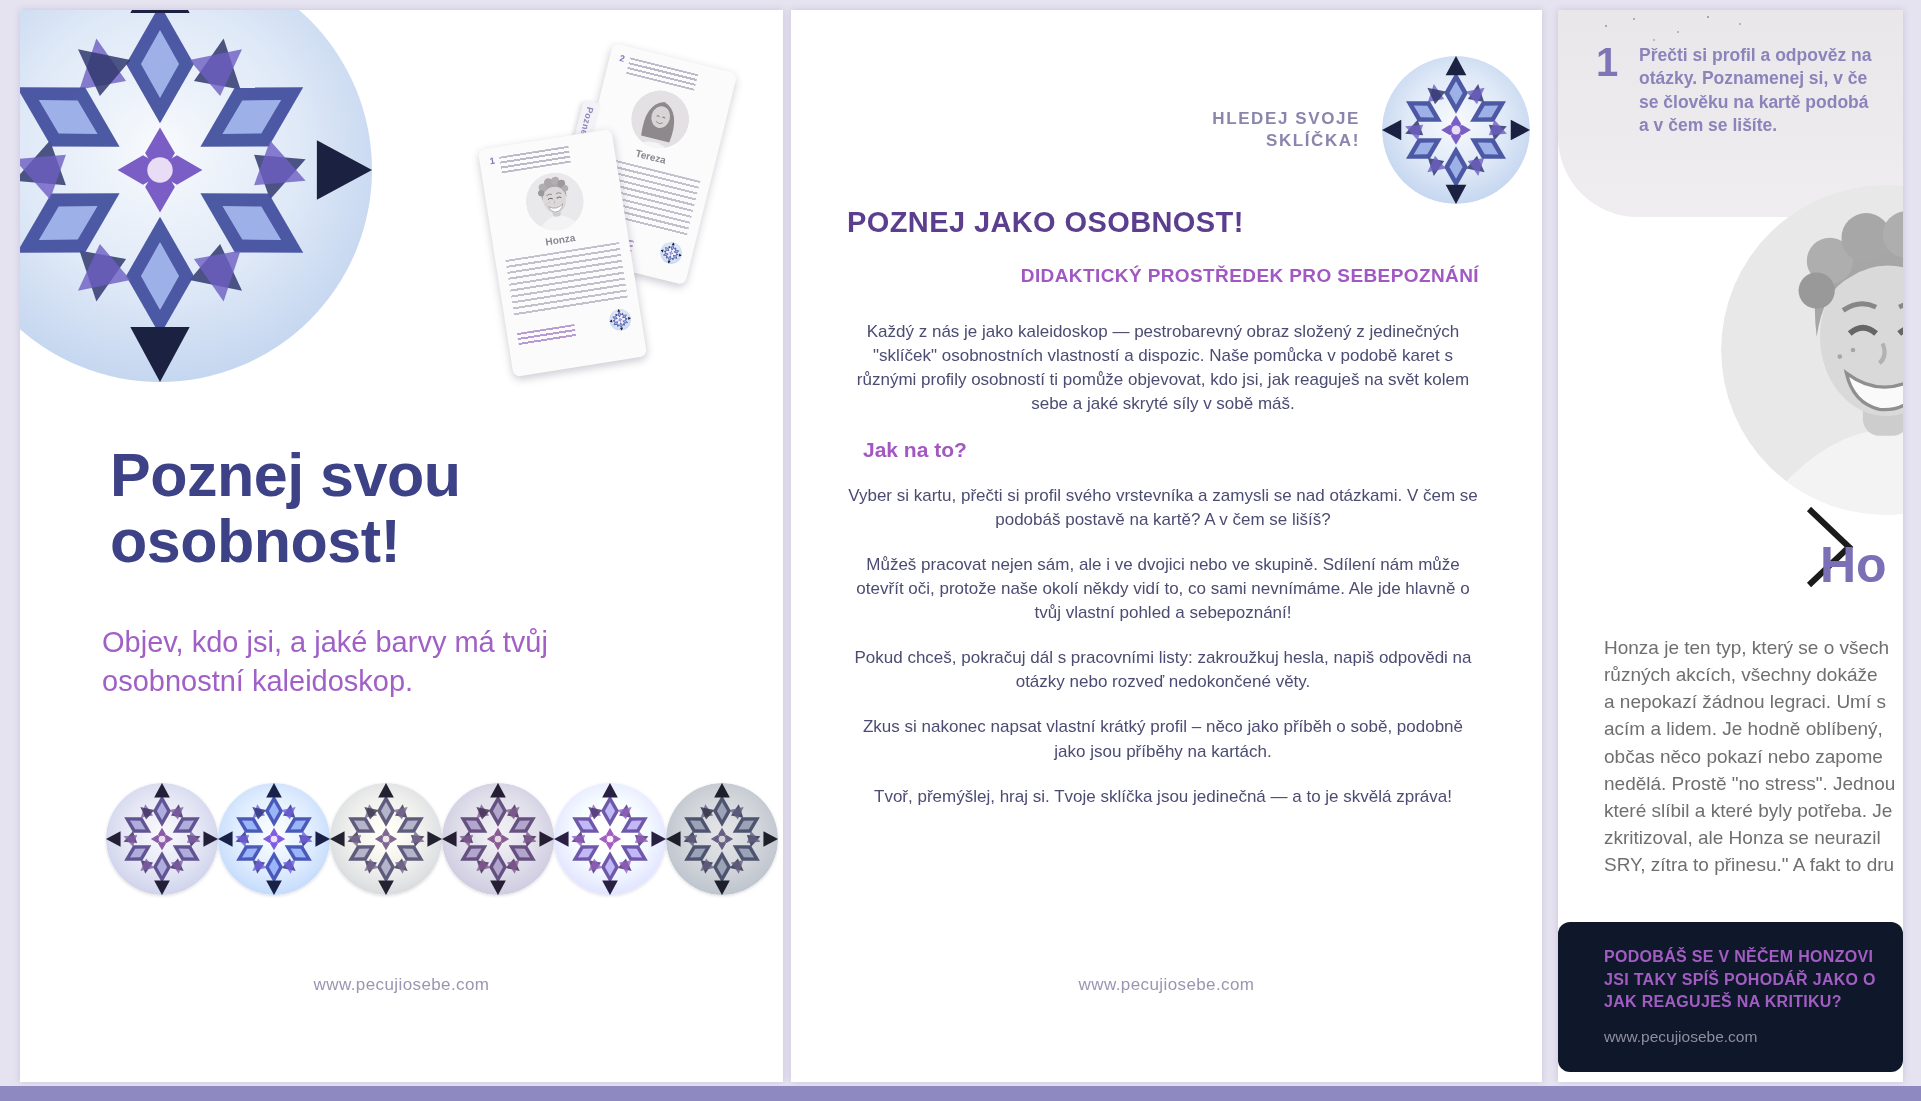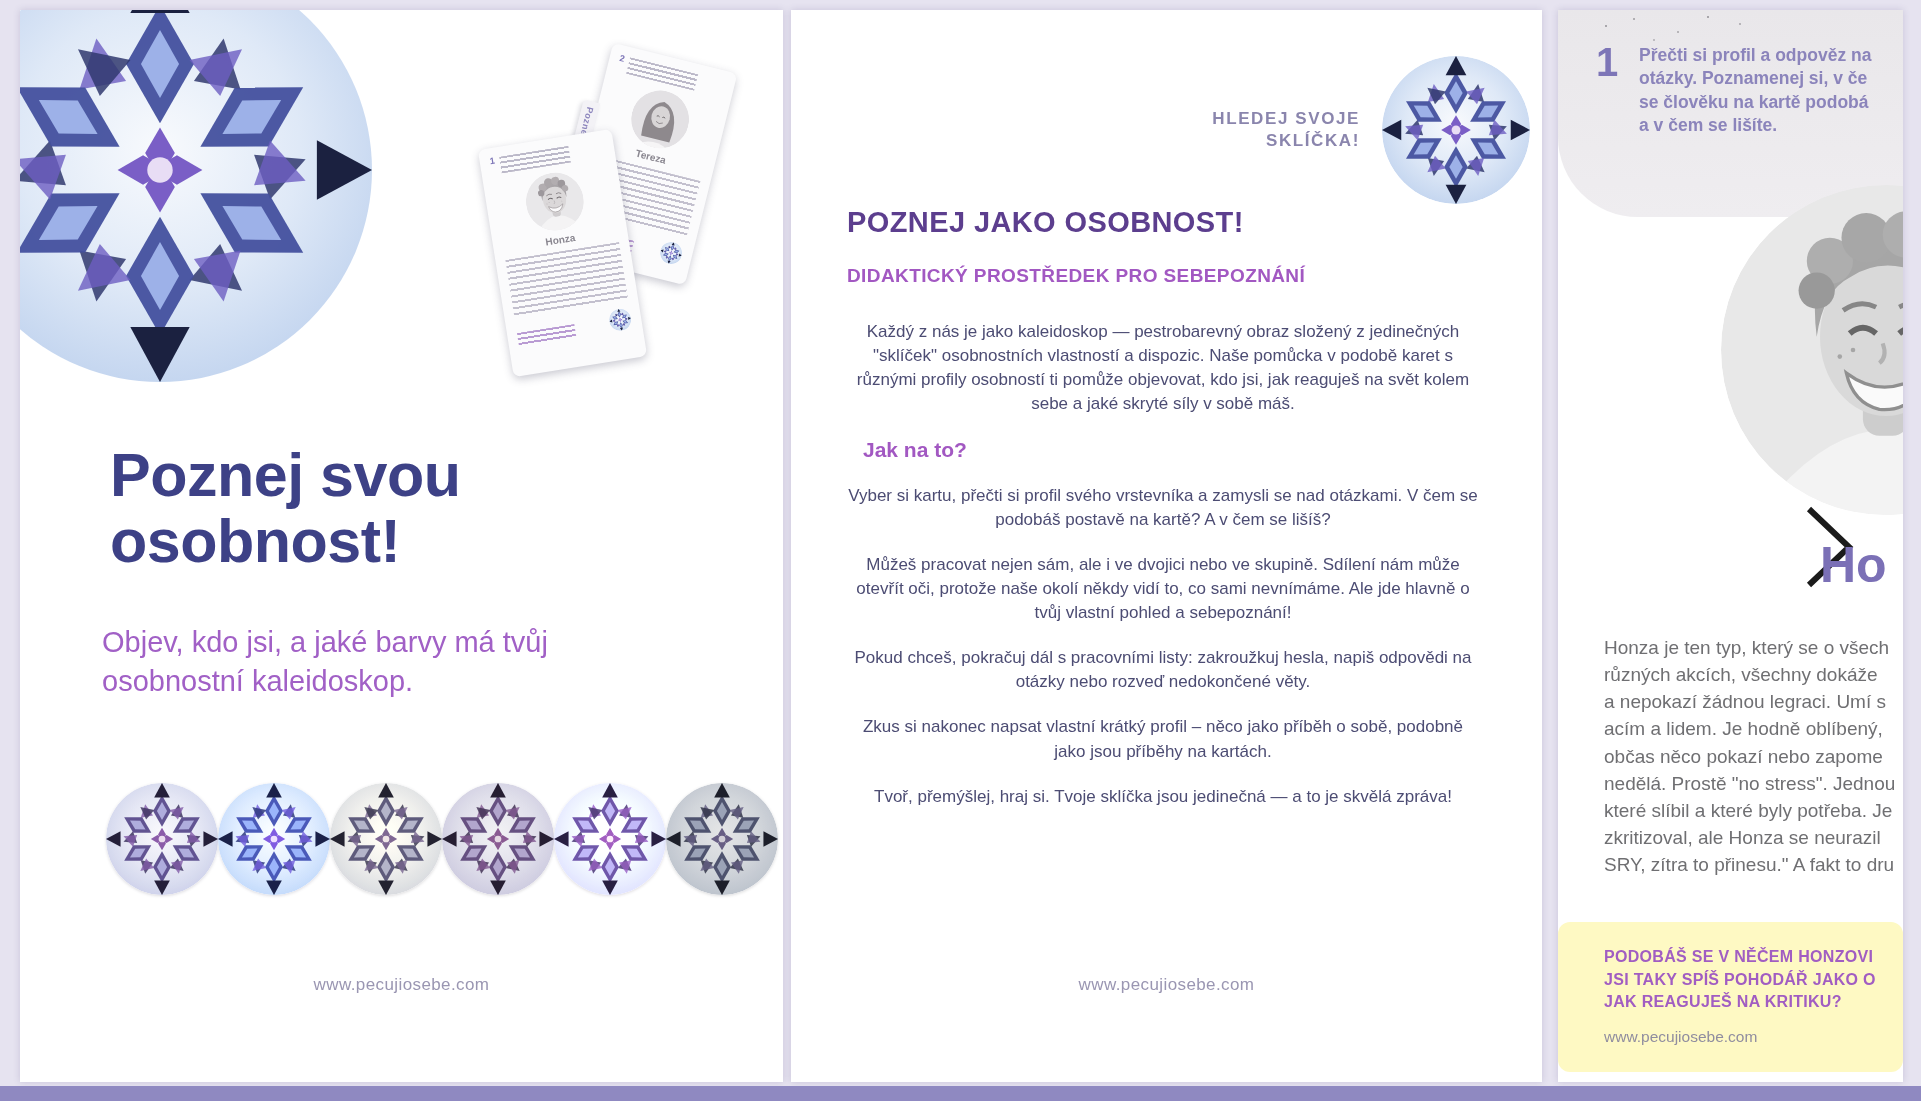--- a/index.html
+++ b/index.html
@@ -53,21 +53,21 @@
     display:flex;align-items:center;justify-content:center;}
   .tab span{writing-mode:vertical-rl;font-size:9px;font-weight:700;color:#8d86bd;letter-spacing:.5px;}
 
   
   .tagline{position:absolute;right:182px;top:98px;text-align:right;font-size:17px;font-weight:700;
     letter-spacing:1.6px;line-height:1.32;color:#8a85ad;}
   .head-kal{position:absolute;left:591px;top:46px;width:148px;height:148px;border-radius:50%;overflow:hidden;}
   .head-kal svg{width:100%;height:100%;display:block;}
   .content{position:absolute;left:56px;top:196px;width:632px;}
   .content h2{margin:0;font-size:29px;font-weight:800;letter-spacing:.4px;color:#5c3e8e;}
-  .content h3{margin:26px 0 0;font-size:19px;font-weight:700;letter-spacing:.4px;color:#a258c2;}
+  .content h3{margin:26px 0 0;font-size:19px;font-weight:700;letter-spacing:.4px;color:#a258c2;text-align:right;}
   .content p{margin:0 0 21px;font-size:17px;line-height:1.42;color:#4c4c73;text-align:center;}
   .content p.first{margin-top:33px;}
   .how{margin:1px 16px 22px;font-size:21px;font-weight:700;color:#a258c2;}
 
   
   .texture{position:absolute;left:0;top:0;width:345px;height:207px;
     background:
       radial-gradient(circle 2px at 48px 16px, rgba(90,88,95,.45) 60%, transparent 61%),
       radial-gradient(circle 1.5px at 76px 9px, rgba(90,88,95,.4) 60%, transparent 61%),
       radial-gradient(circle 2.5px at 120px 22px, rgba(90,88,95,.35) 60%, transparent 61%),
@@ -81,21 +81,21 @@
     line-height:1.34;color:#8b84bb;}
   .step-text div{white-space:nowrap;}
   .photo{position:absolute;left:163px;top:175px;width:330px;height:330px;border-radius:50%;
     overflow:hidden;}
   .photo svg{width:100%;height:100%;display:block;filter:grayscale(1);}
   .chev{position:absolute;left:245px;top:493px;width:56px;height:88px;}
   .prof-name{position:absolute;left:262px;top:526px;font-size:50px;font-weight:700;color:#7b70b6;
     white-space:nowrap;}
   .prof-text{position:absolute;left:46px;top:624px;font-size:19px;line-height:1.43;color:#6f6f72;}
   .prof-text div{white-space:nowrap;}
-  .qbox{position:absolute;left:0;top:912px;width:345px;height:150px;background:#fef9c3;
+  .qbox{position:absolute;left:0;top:912px;width:345px;height:150px;background:#0f172a;
     border-radius:12px;box-sizing:border-box;padding:24px 0 0 46px;}
   .qline{font-size:16px;font-weight:700;letter-spacing:.3px;line-height:1.42;color:#a15dc2;
     white-space:nowrap;}
   .right-site{margin-top:14px;font-size:15.5px;color:#908d9f;}
 </style>
 </head>
 <body>
 
 <svg width="0" height="0" style="position:absolute" aria-hidden="true">
   <defs>

